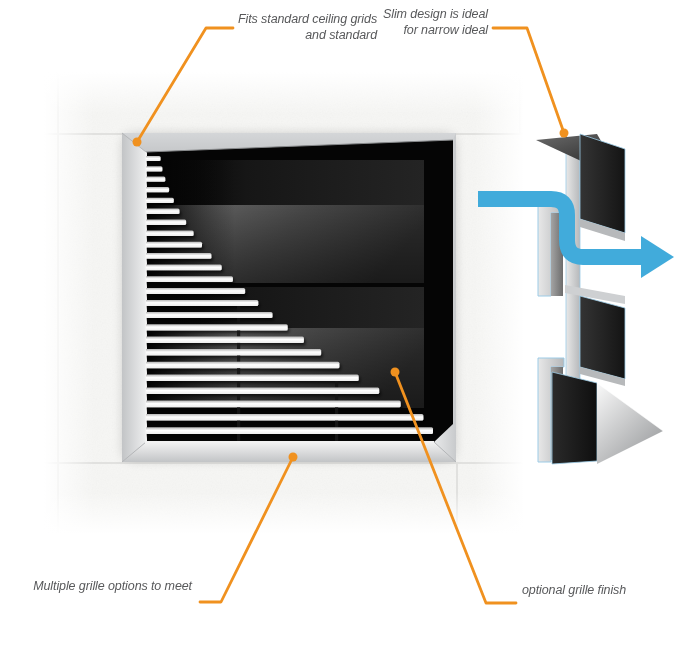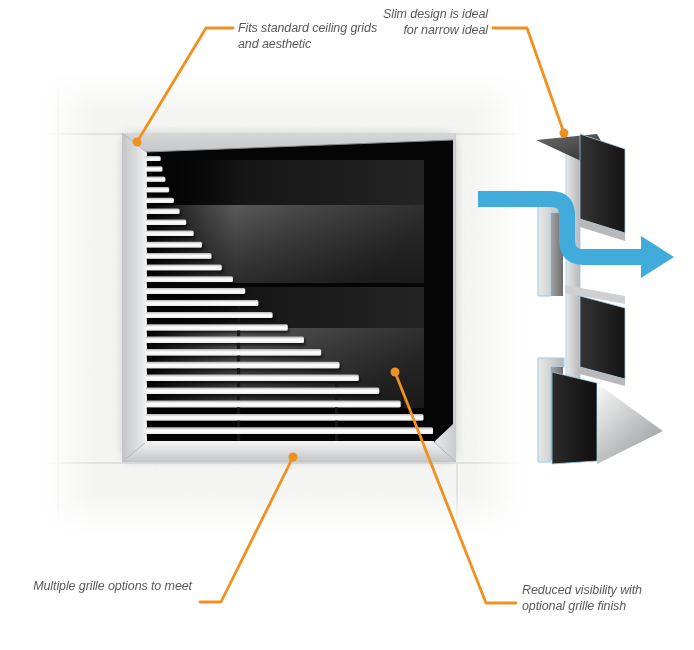--- a/index.html
+++ b/index.html
@@ -7,21 +7,21 @@
     position:relative;width:694px;height:650px;overflow:hidden;background:#fff;
     font-family:"Liberation Sans",sans-serif;
   }
   svg.scene{position:absolute;left:0;top:0;}
   .note{
     position:absolute;font-style:italic;font-size:12.5px;line-height:16px;
     color:#58595b;letter-spacing:-0.1px;white-space:nowrap;
   }
   .note span{display:block;}
   .note.right{text-align:right;}
-  .n1{left:238px;top:20px;}
+  .n1{left:238px;top:11px;text-align:right;}
   .n2{right:206px;top:6px;}
   .n3{right:502px;top:578px;margin-left:31px;}
   .n4{left:522px;top:582px;}
 </style>
 </head>
 <body>
 
 <div class="stage">
 
 <svg class="scene" width="694" height="650" viewBox="0 0 694 650">
@@ -247,27 +247,26 @@
   <g>
     <circle cx="137" cy="142" r="4.5" fill="#F0911F"></circle>
     <circle cx="564" cy="133" r="4.5" fill="#F0911F"></circle>
     <circle cx="293" cy="457" r="4.5" fill="#F0911F"></circle>
     <circle cx="395" cy="372" r="4.5" fill="#F0911F"></circle>
   </g>
 </svg>
 
 <div class="note n1">
   <span>Fits standard ceiling grids</span>
-  <span>and aesthetic</span>
+  <span>and standard</span>
 </div>
 <div class="note right n2">
   <span>Slim design is ideal</span>
   <span>for narrow ideal</span>
 </div>
 <div class="note right n3">
   <span>Multiple grille options to meet</span>
 </div>
 <div class="note n4">
-  <span>Reduced visibility with</span>
   <span>optional grille finish</span>
 </div>
 
 </div>
 
 </body></html>

